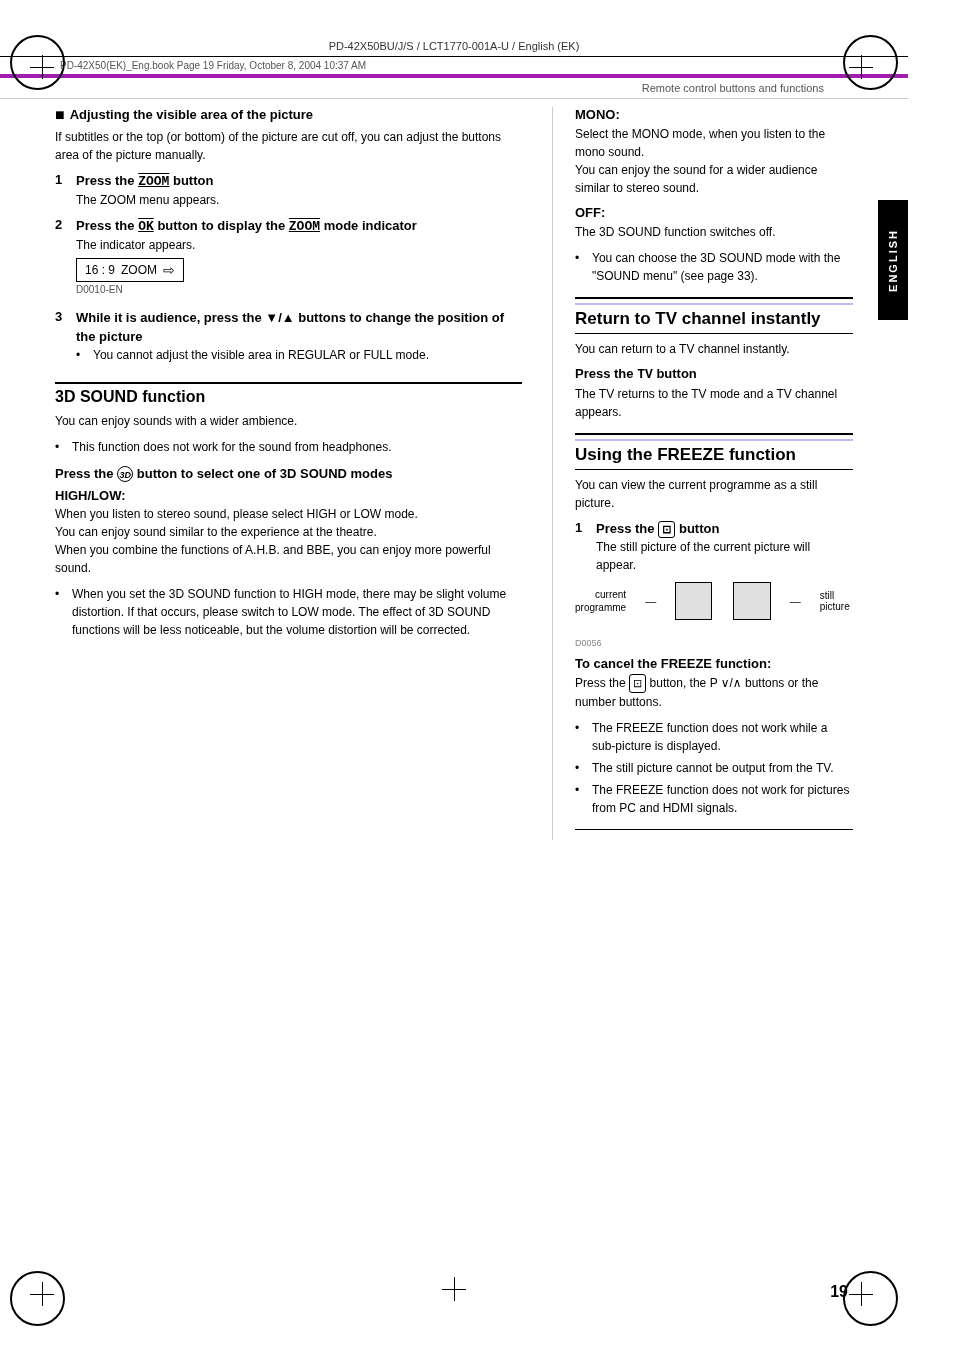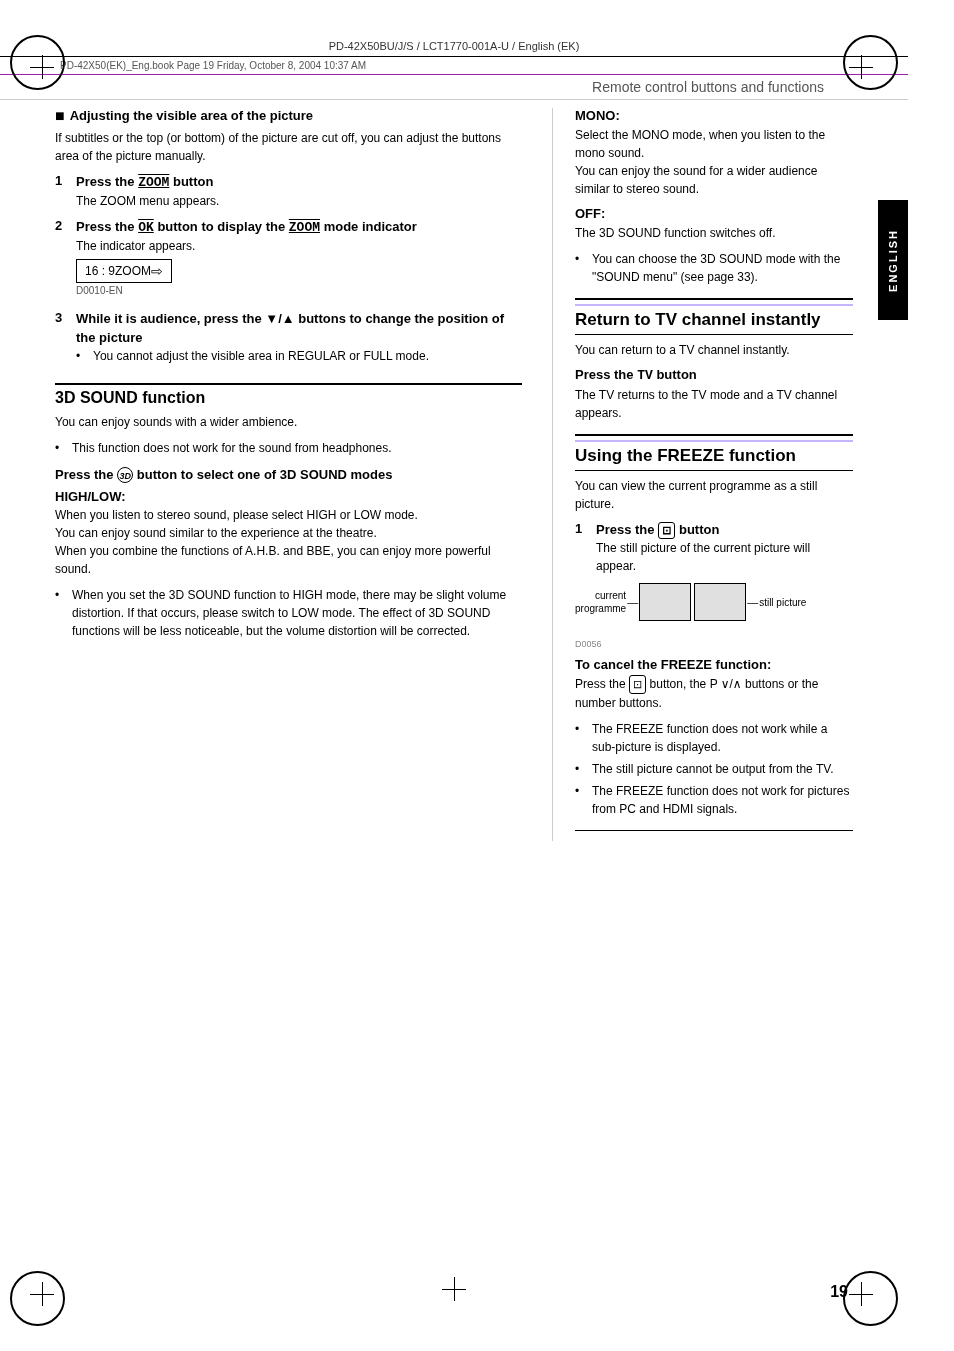--- a/index.html
+++ b/index.html
@@ -29,29 +29,29 @@
       color: #333;
       margin-bottom: 4px;
       padding: 0 60px;
     }
 
     
     .file-line {
       font-size: 10px;
       color: #555;
       border-top: 1px solid #000;
-      border-bottom: 1px solid #a21caf;
+      border-bottom: 4px solid #a21caf;
       padding: 3px 60px;
       margin-bottom: 0;
     }
 
     
     .section-header-right {
       text-align: right;
-      font-size: 14px;
+      font-size: 11px;
       color: #555;
       padding: 4px 84px 4px 0;
       border-bottom: 1px solid #ccc;
       margin-bottom: 0;
     }
 
     
     .main-content {
       display: flex;
       padding: 0 55px 0 55px;
@@ -116,20 +116,21 @@
       line-height: 1.5;
     }
 
     
     .zoom-indicator {
       display: inline-flex;
       align-items: center;
       border: 1px solid #000;
       padding: 3px 8px;
       font-size: 12px;
+      gap: 6px;
       margin: 4px 0 2px 0;
     }
     .zoom-arrow {
       font-size: 14px;
     }
     .indicator-label {
       font-size: 10px;
       color: #555;
       margin-bottom: 6px;
     }
@@ -191,21 +192,21 @@
     .right-section-subtitle {
       font-size: 13px;
       font-weight: bold;
       margin-bottom: 3px;
     }
 
     
     .freeze-diagram {
       display: flex;
       align-items: center;
-      gap: 1px;
+      gap: 19px;
       margin: 8px 0;
     }
     .freeze-box {
       width: 52px;
       height: 38px;
       border: 1px solid #000;
       background: #e0e0e0;
       position: relative;
     }
     .freeze-label-left {

